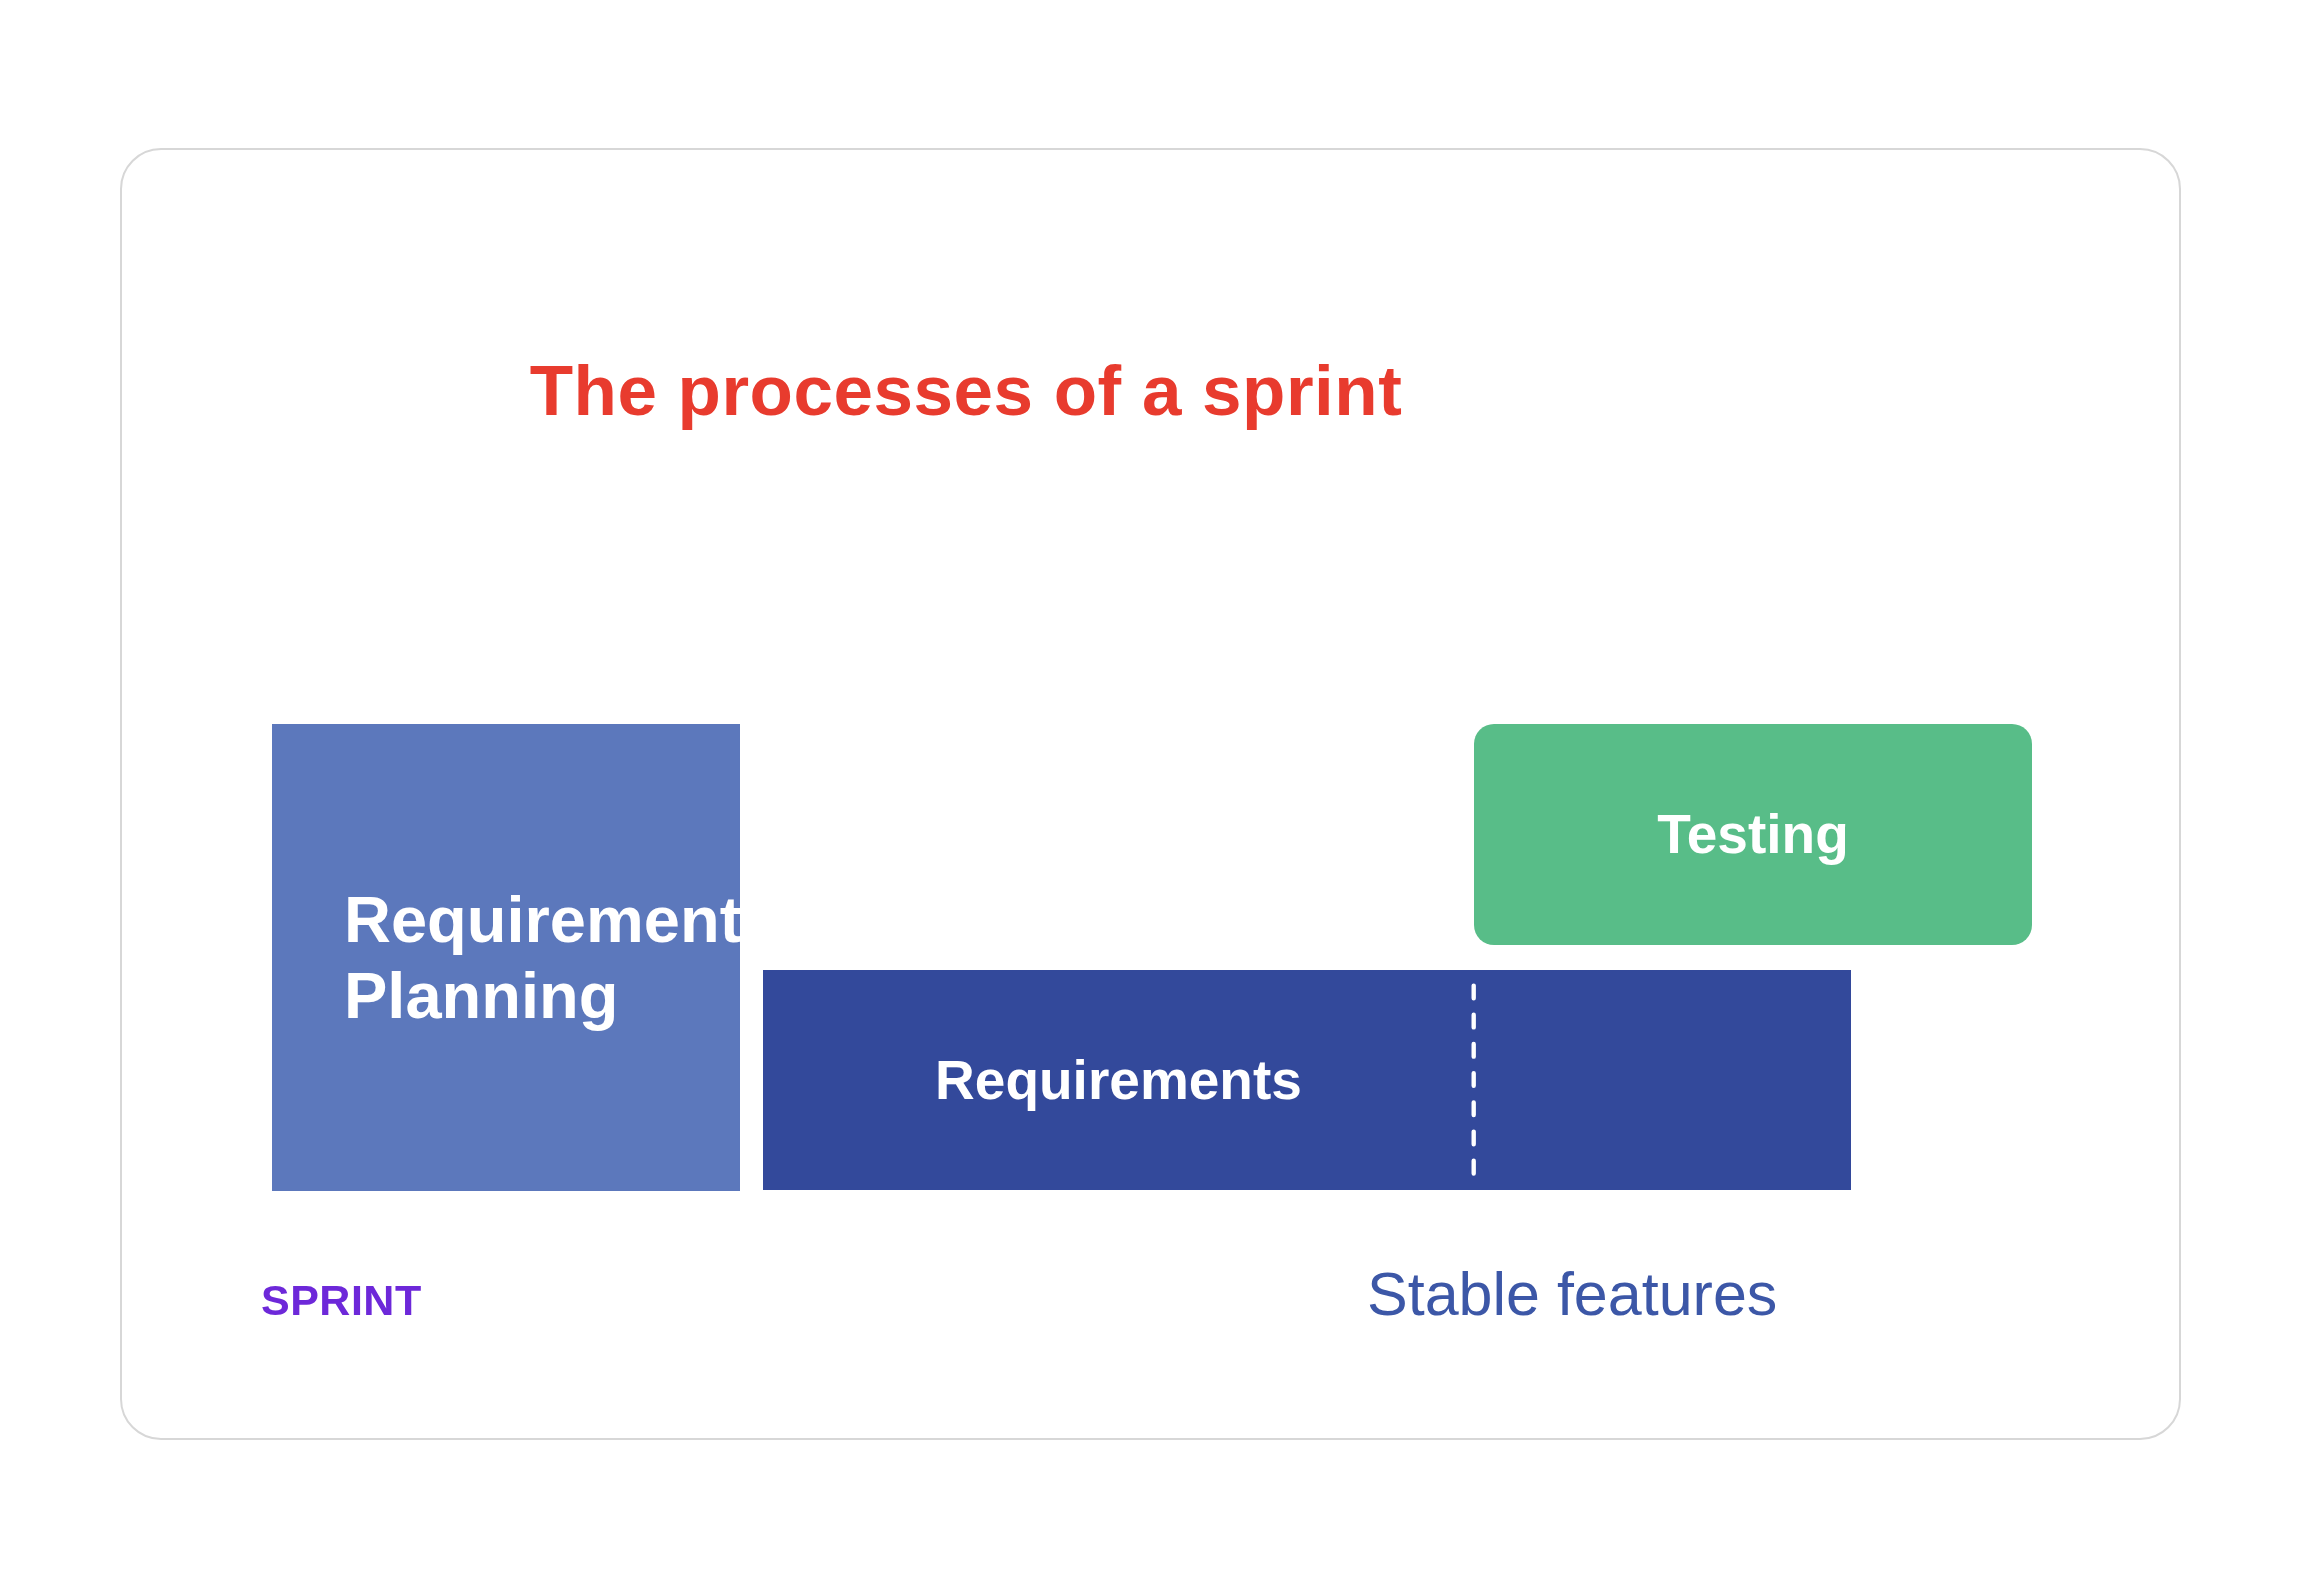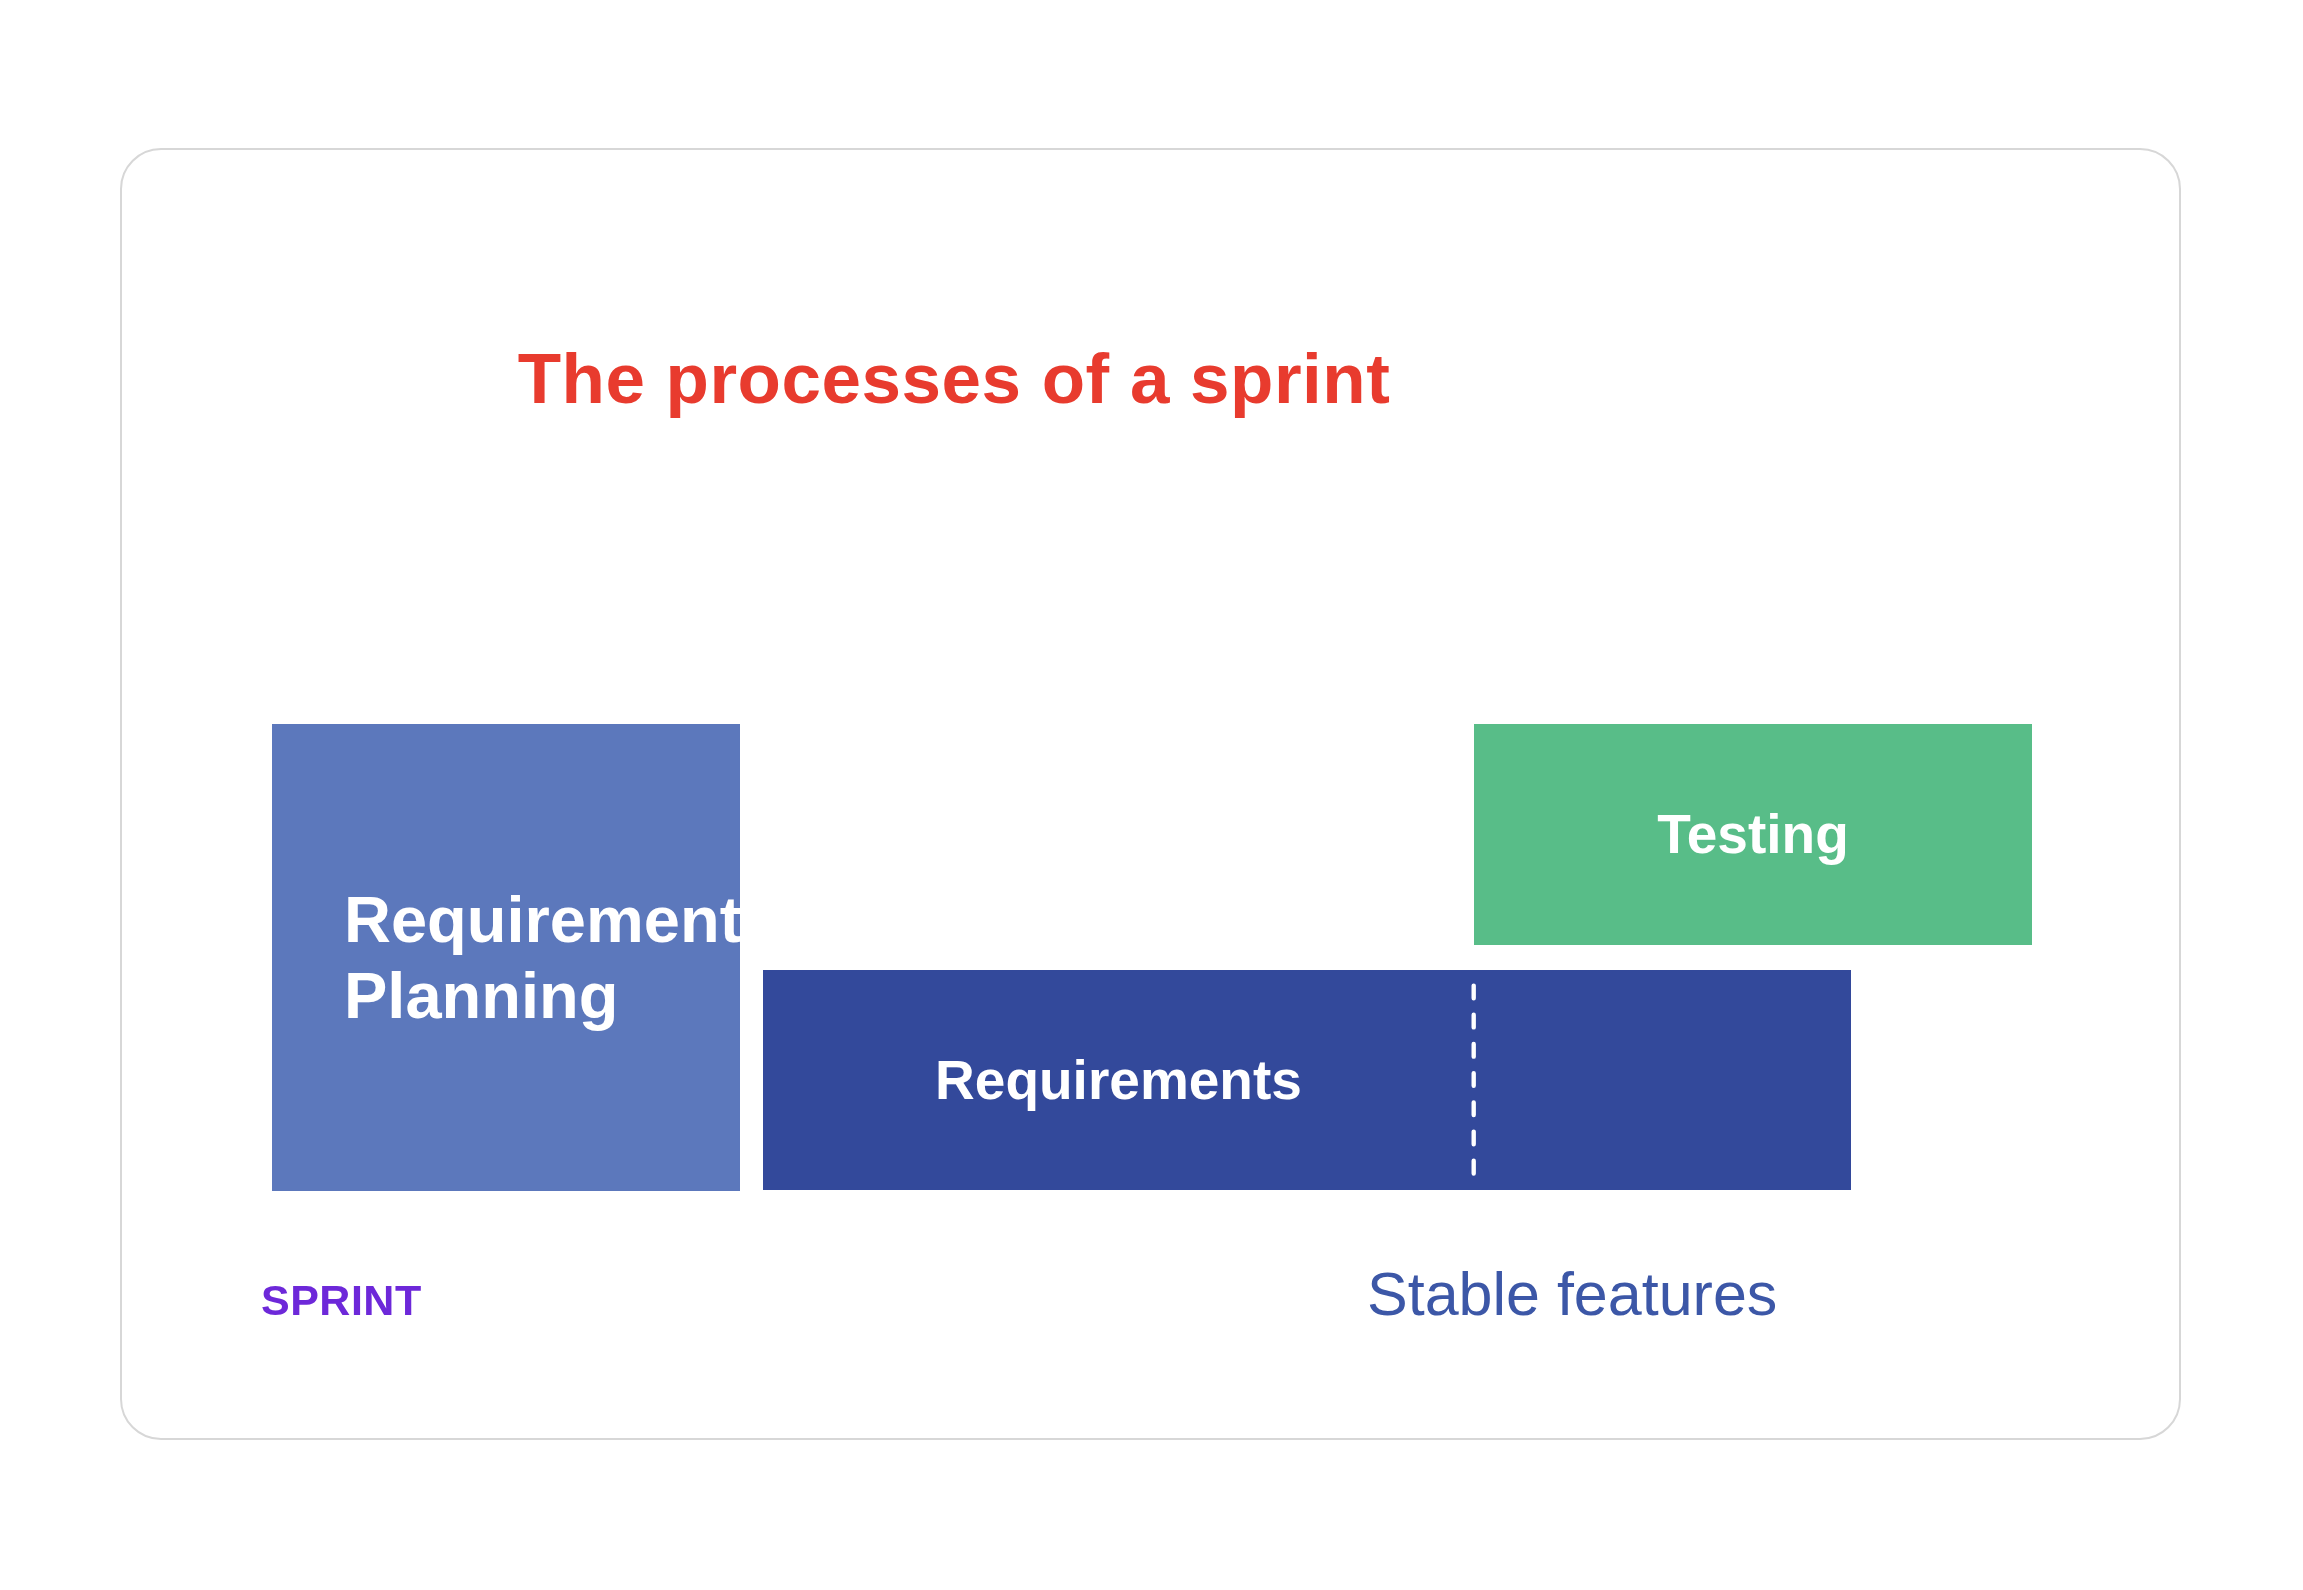--- a/index.html
+++ b/index.html
@@ -24,21 +24,21 @@
     background: #FFFFFF;
     border: 2.9px solid #D7D7D7;
     border-radius: 41px;
     box-sizing: border-box;
   }
   .title {
     position: absolute;
     left: 120px;
     top: 328px;
     width: 1660px;
-    margin: 4px;
+    margin: 16px;
     text-align: center;
     font-size: 71px;
     line-height: 94px;
     font-weight: 700;
     letter-spacing: 0.5px;
   }
   .block {
     position: absolute;
     box-sizing: border-box;
   }
@@ -87,20 +87,21 @@
     height: 220px;
   }
   .block-testing {
     left: 1474px;
     top: 724px;
     width: 558px;
     height: 221px;
     display: flex;
     align-items: center;
     justify-content: center;
+    border-radius: 20px;
   }
   .footer-sprint {
     position: absolute;
     left: 261px;
     top: 1279px;
     font-size: 43px;
     line-height: 43px;
     font-weight: 700;
     letter-spacing: 0.5px;
   }

